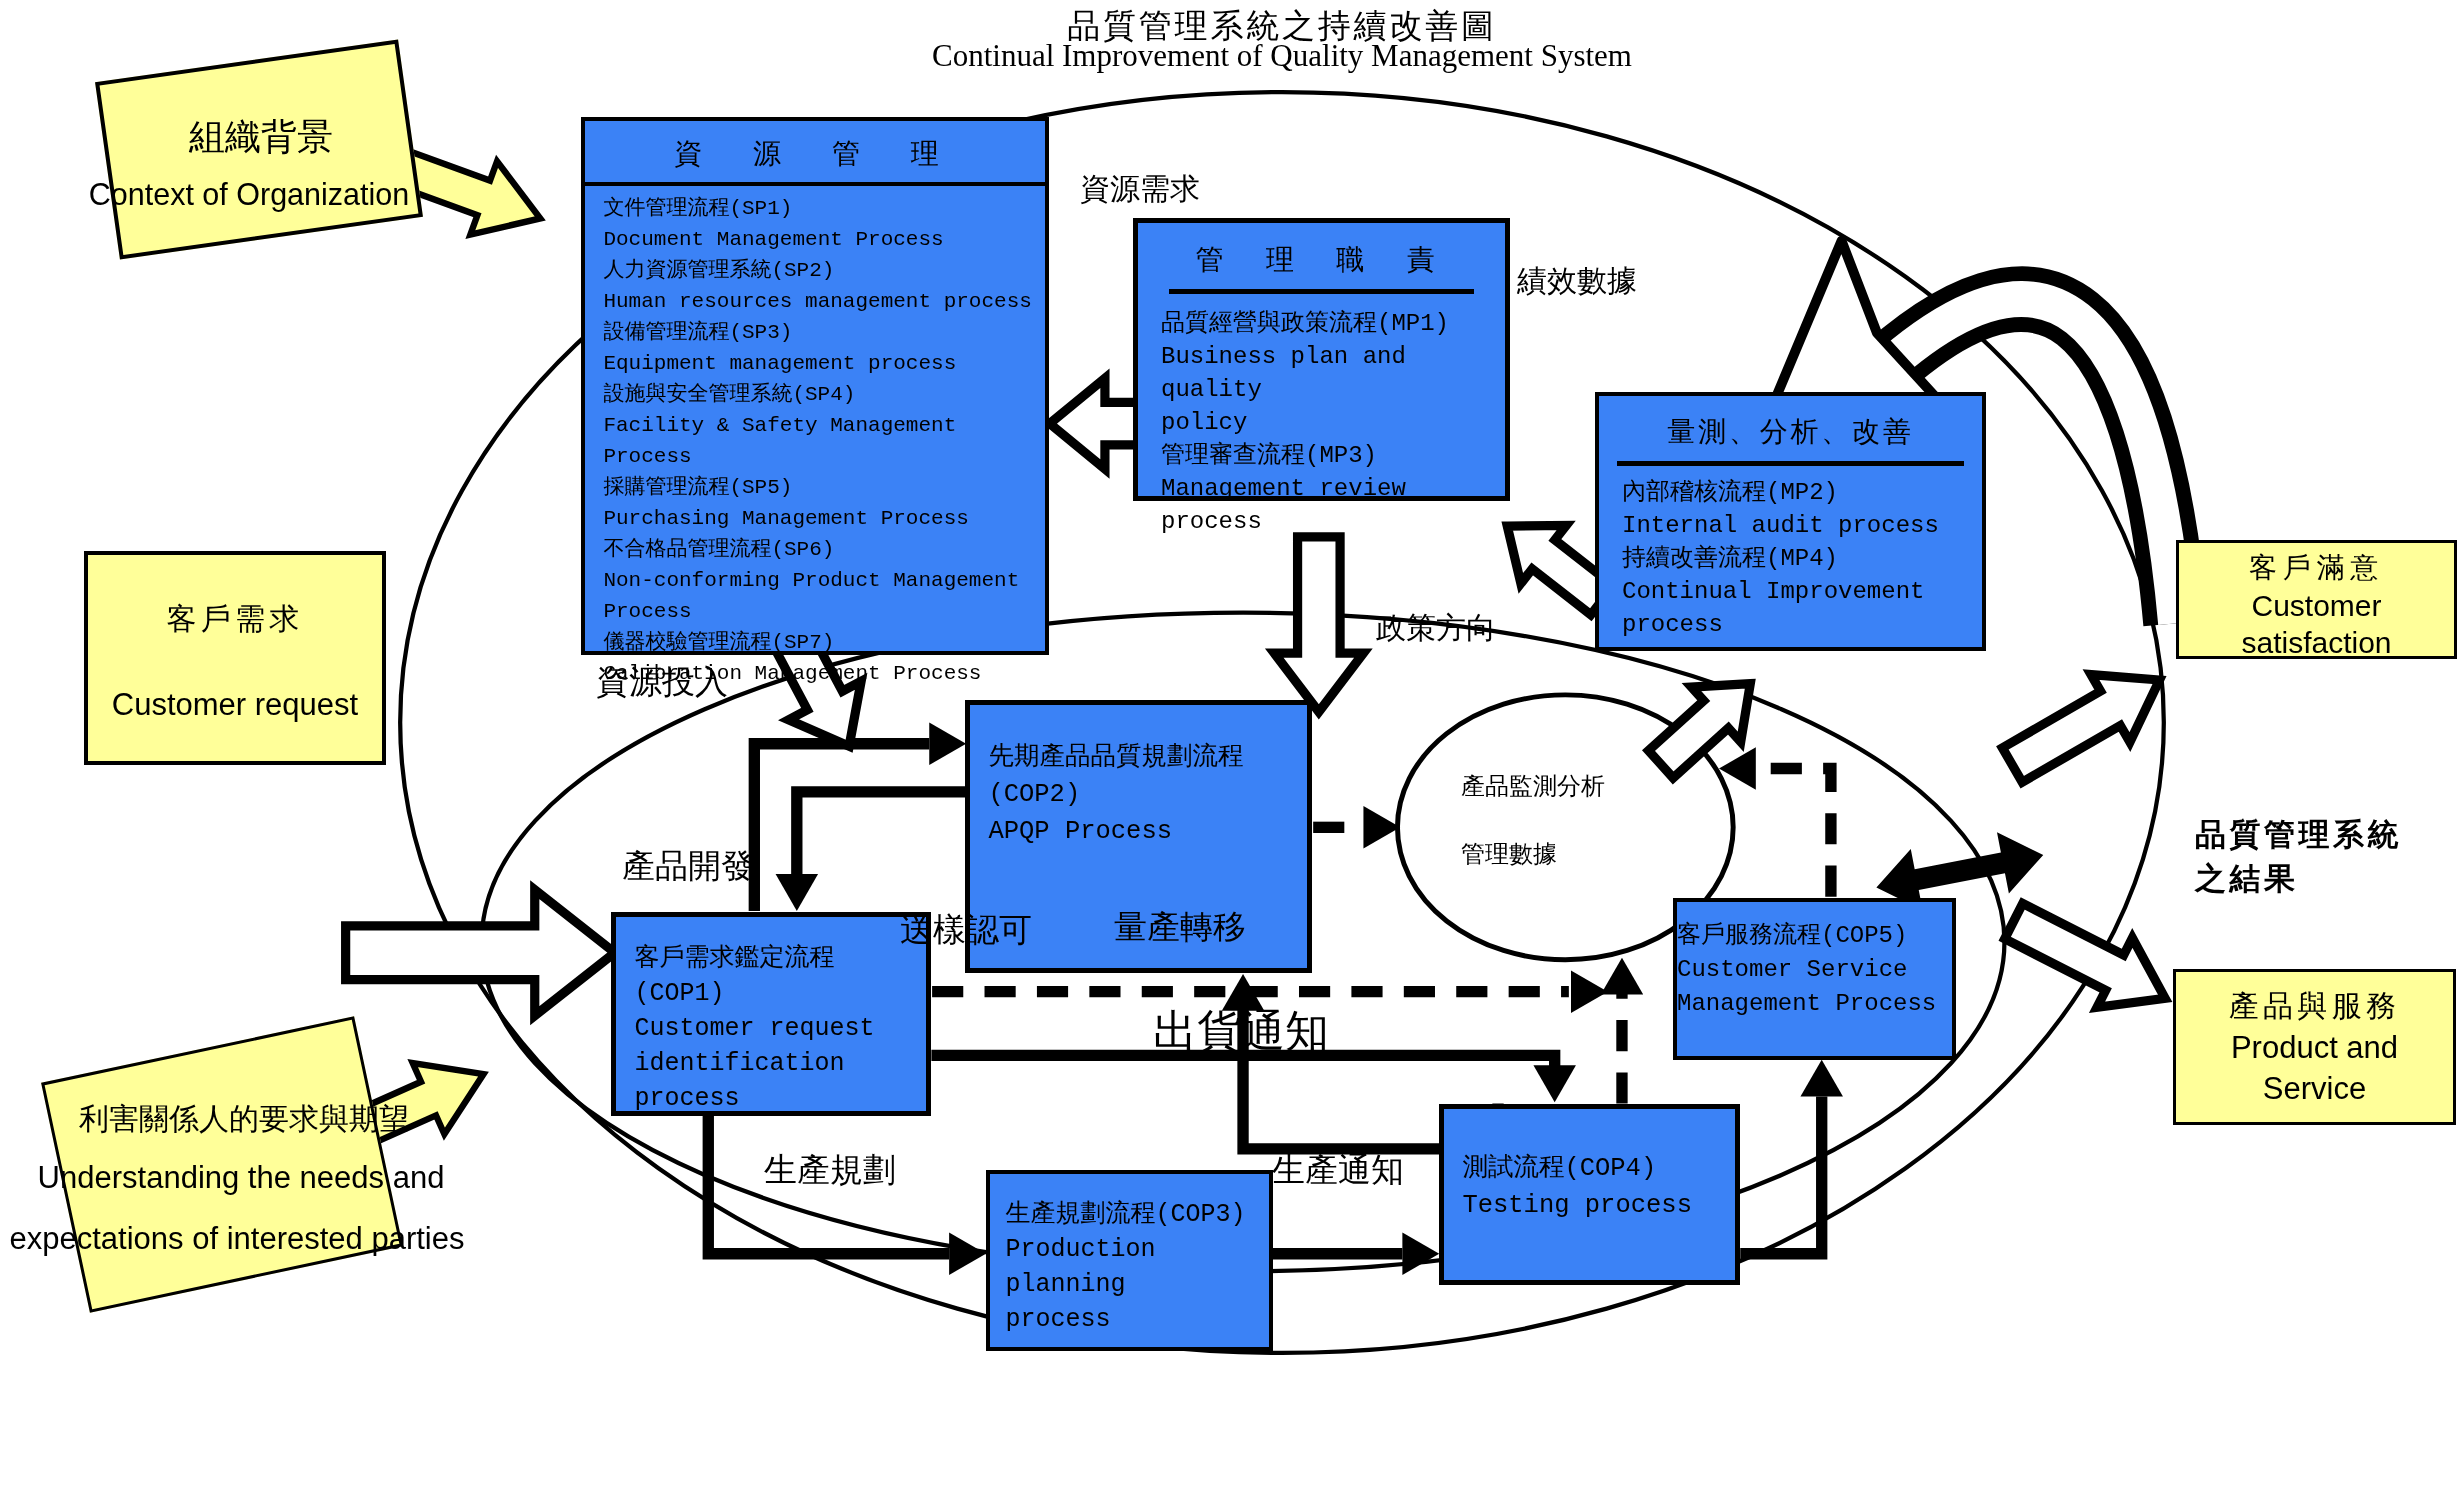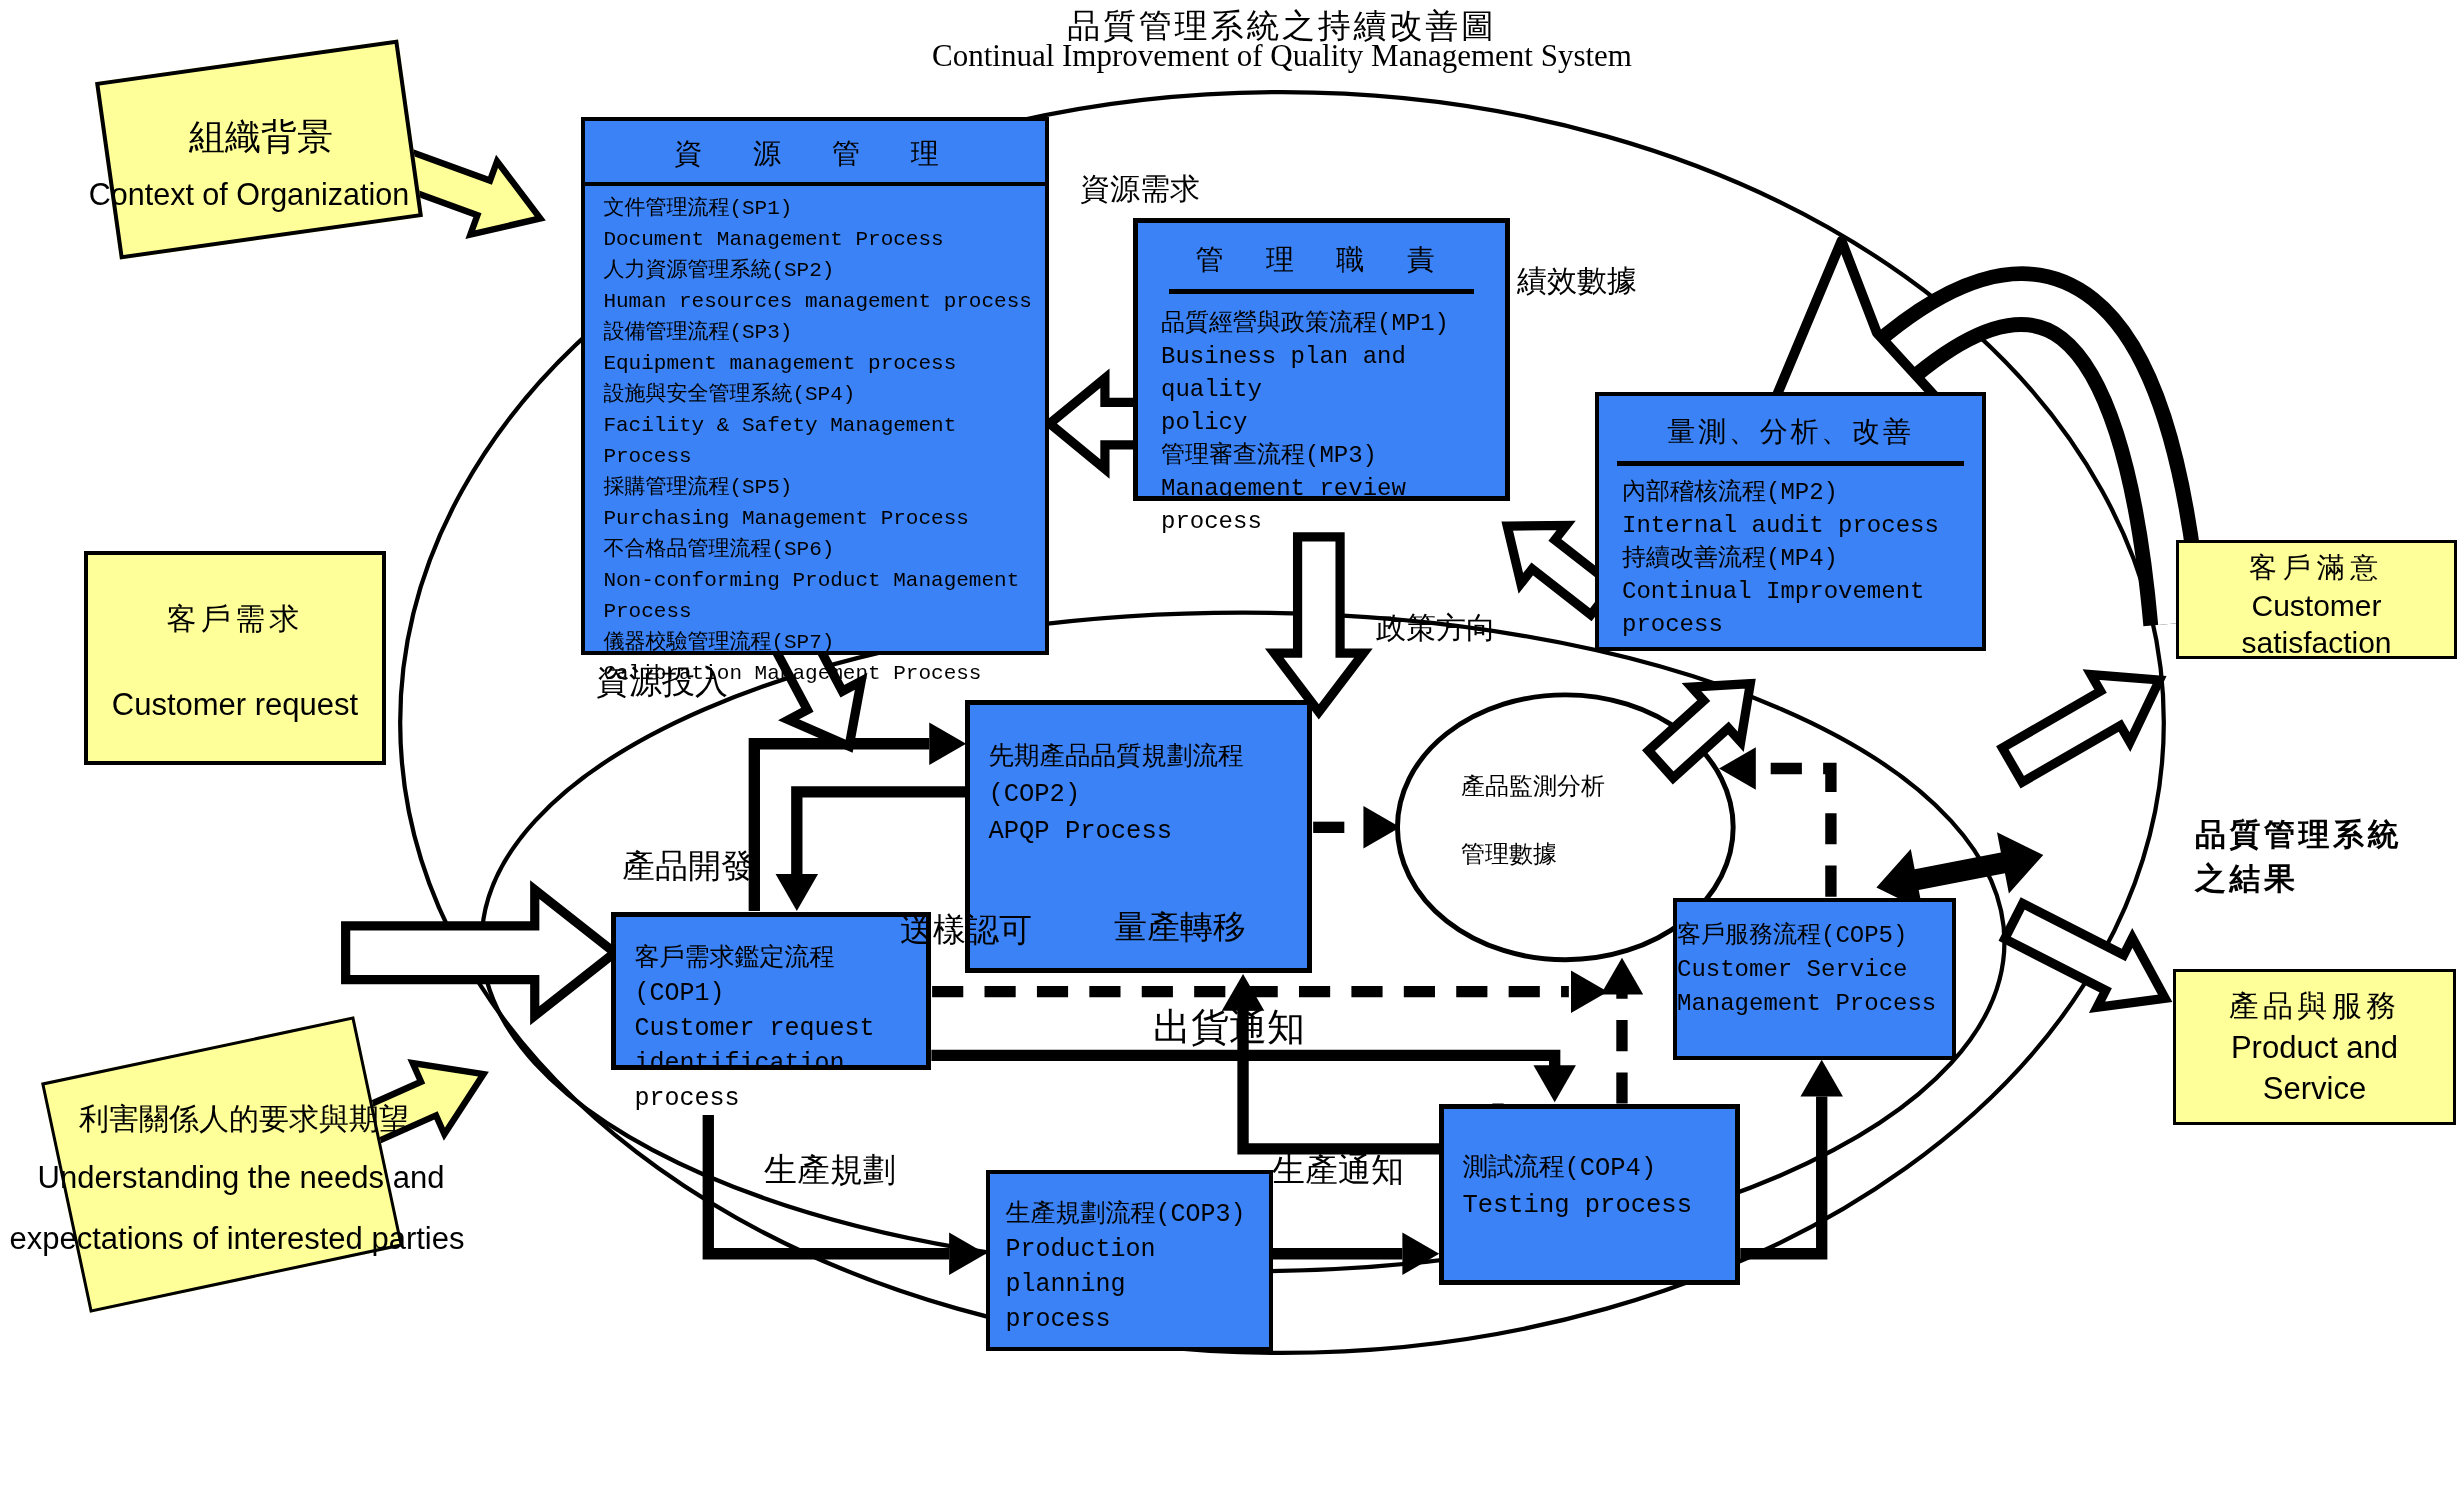--- a/index.html
+++ b/index.html
@@ -169,21 +169,21 @@
   </div>
 
   <div class="box" style="left:965px;top:700px;width:347px;height:273px;border-width:5.7px;">
     <div class="coplines" style="padding-top:34px;font-size:25.5px;line-height:37px;">
       <div>先期產品品質規劃流程</div>
       <div>(COP2)</div>
       <div>APQP Process</div>
     </div>
   </div>
 
-  <div class="box" style="left:611px;top:912px;width:320px;height:158px;border-width:5px;">
+  <div class="box" style="left:611px;top:912px;width:320px;height:204px;border-width:5px;">
     <div class="coplines" style="padding-top:24px;">
       <div>客戶需求鑑定流程</div>
       <div>(COP1)</div>
       <div>Customer request</div>
       <div>identification process</div>
     </div>
   </div>
 
   <div class="box" style="left:986px;top:1170px;width:287px;height:181px;">
     <div class="coplines" style="padding-top:23px;padding-left:15.6px;">
@@ -213,21 +213,21 @@
     <div>管理數據</div>
   </div>
 
   <div class="lbl" style="left:1080px;top:169px;">資源需求</div>
   <div class="lbl" style="left:1517px;top:261px;">績效數據</div>
   <div class="lbl" style="left:1376px;top:608px;">政策方向</div>
   <div class="lbl-big" style="left:596px;top:660px;">資源投入</div>
   <div class="lbl-big" style="left:622px;top:844px;">產品開發</div>
   <div class="lbl-big" style="left:900px;top:908px;">送樣認可</div>
   <div class="lbl-big" style="left:1114px;top:905px;">量產轉移</div>
-  <div class="lbl-big" style="left:1153px;top:1002px;font-size:38px;">出貨通知</div>
+  <div class="lbl-big" style="left:1153px;top:1002px;font-size:44px;">出貨通知</div>
   <div class="lbl-big" style="left:764px;top:1148px;">生產規劃</div>
   <div class="lbl-big" style="left:1272px;top:1148px;">生產通知</div>
 
   <div class="ybox ctr" style="left:2176px;top:540px;width:281px;height:119px;border-width:3.5px;">
     <div style="padding-top:5.7px;font-size:28px;letter-spacing:5.7px;">客戶滿意</div>
     <div style="font-size:30px;line-height:37px;">Customer</div>
     <div style="font-size:30px;line-height:37px;">satisfaction</div>
   </div>
 
   <div class="abs" style="left:2195px;top:813px;font-size:31px;font-weight:bold;line-height:44px;letter-spacing:3.5px;white-space:nowrap;">

